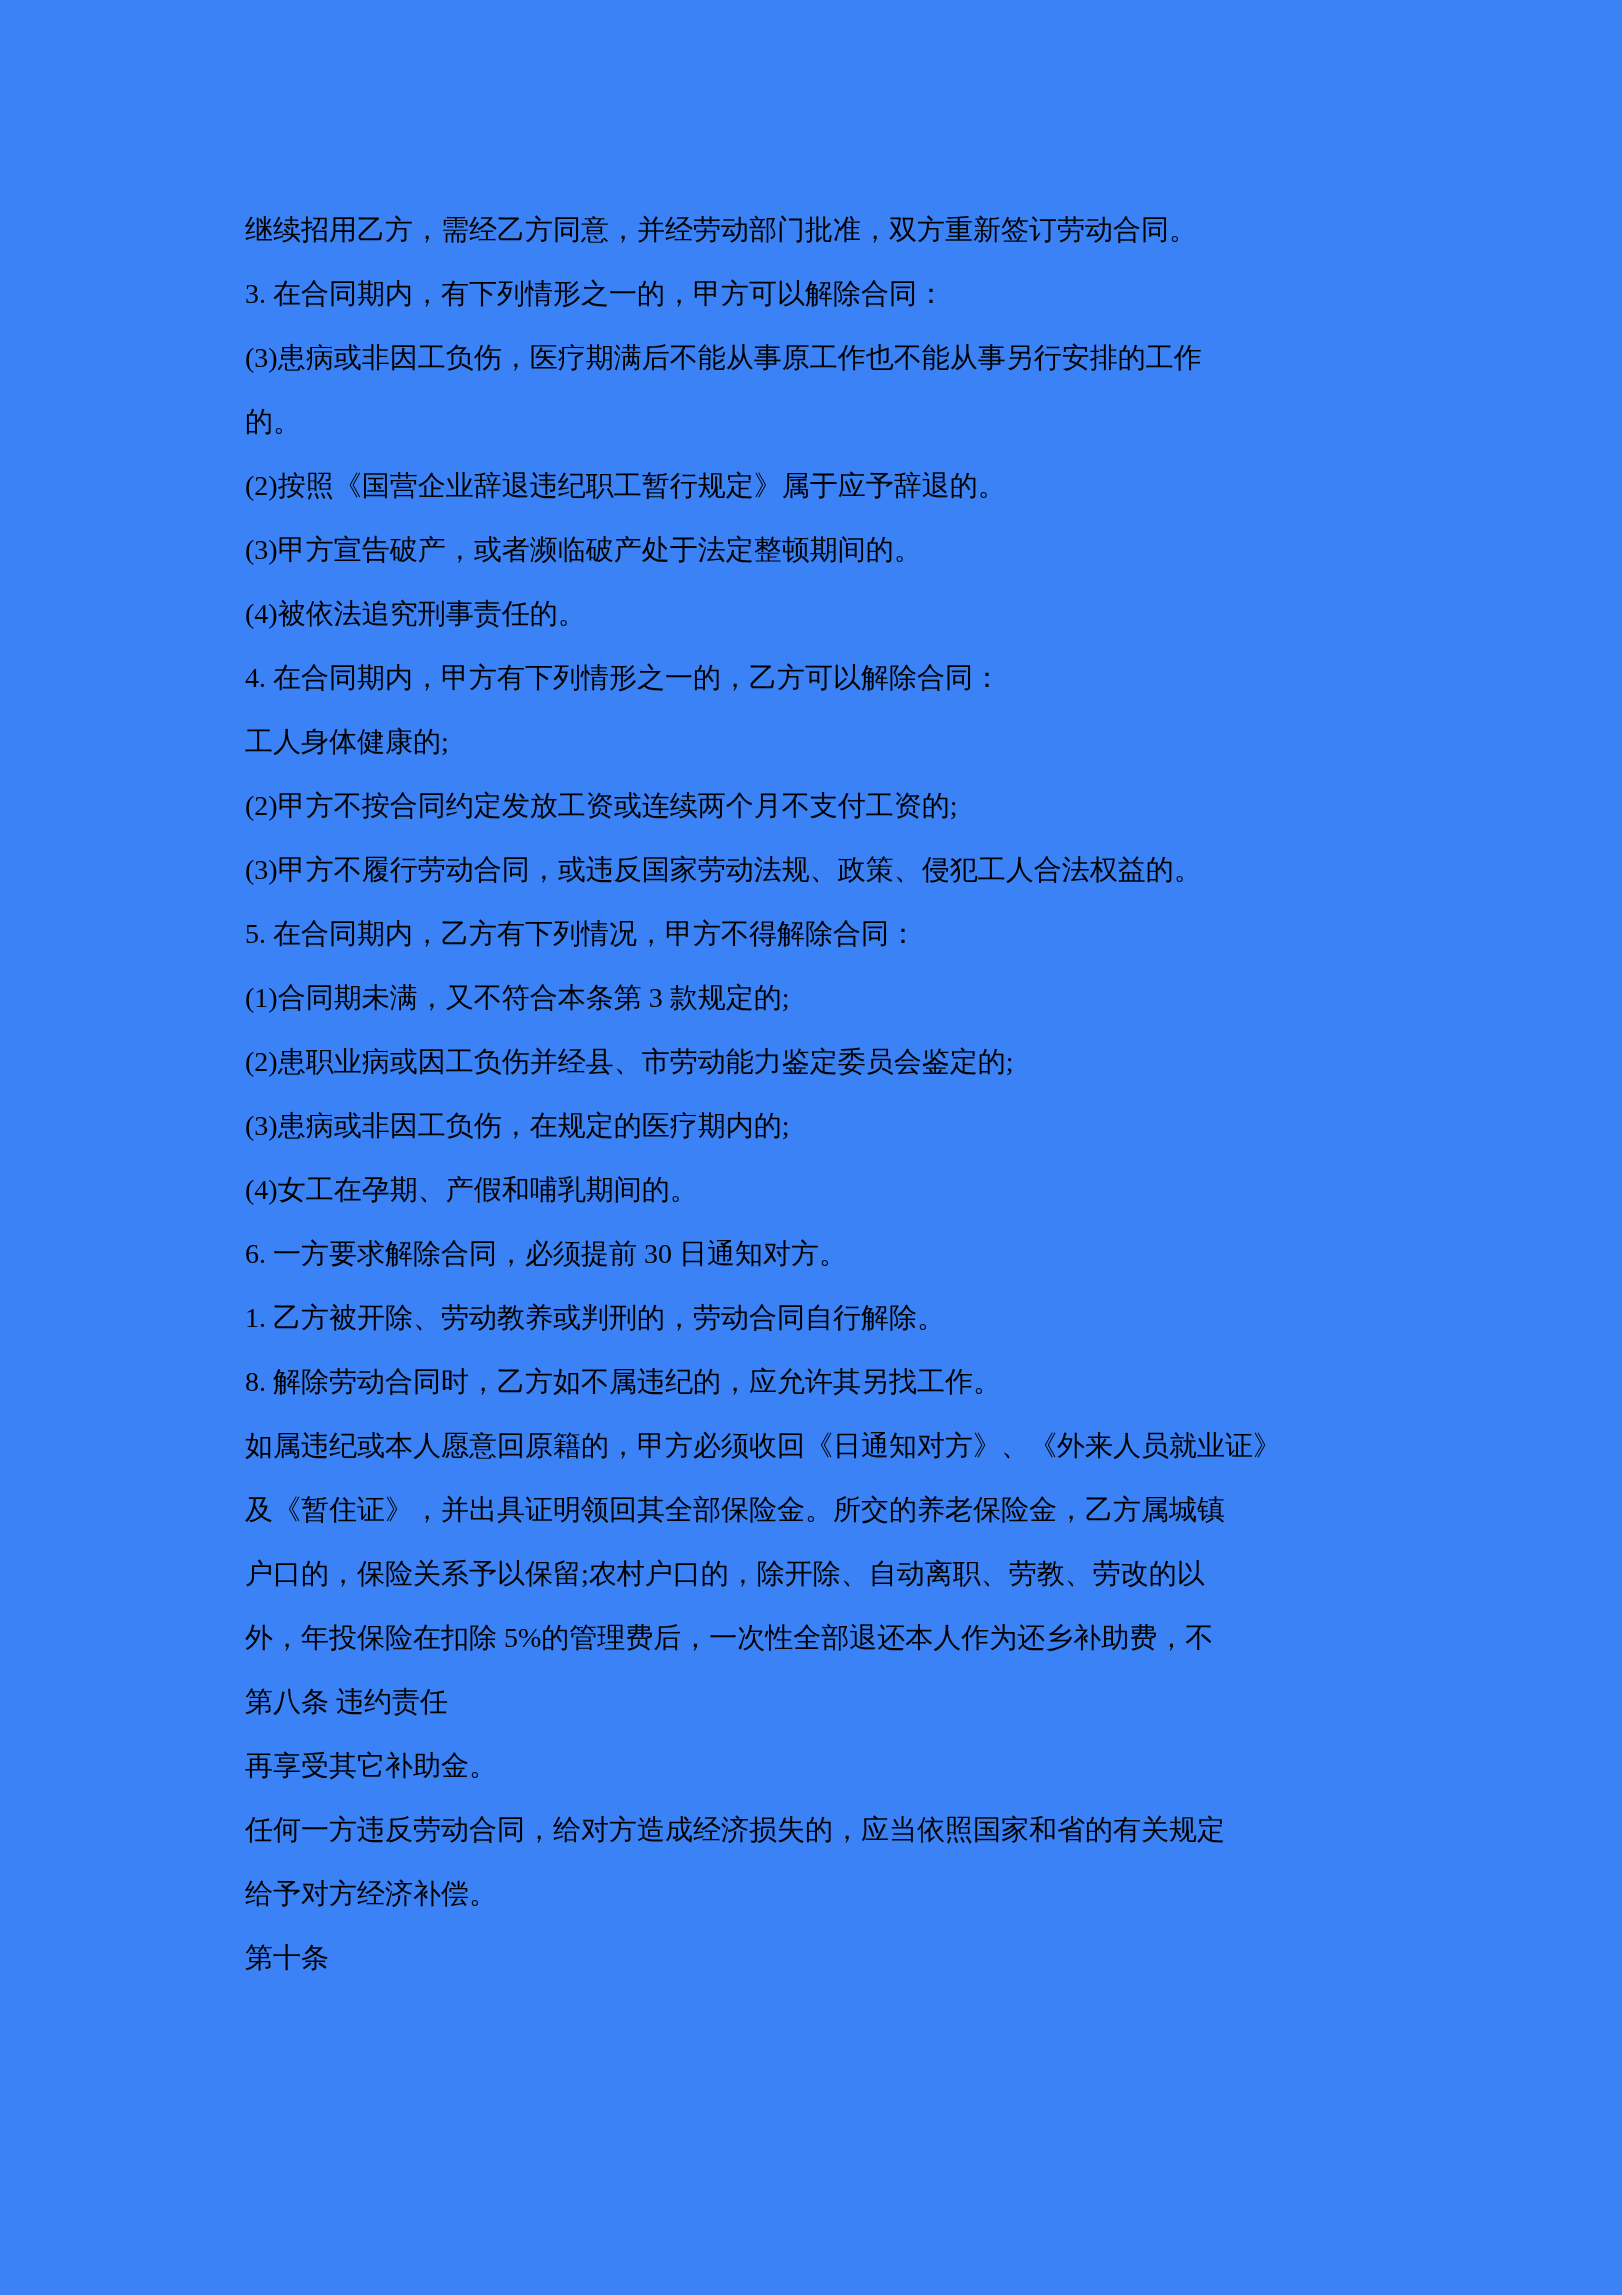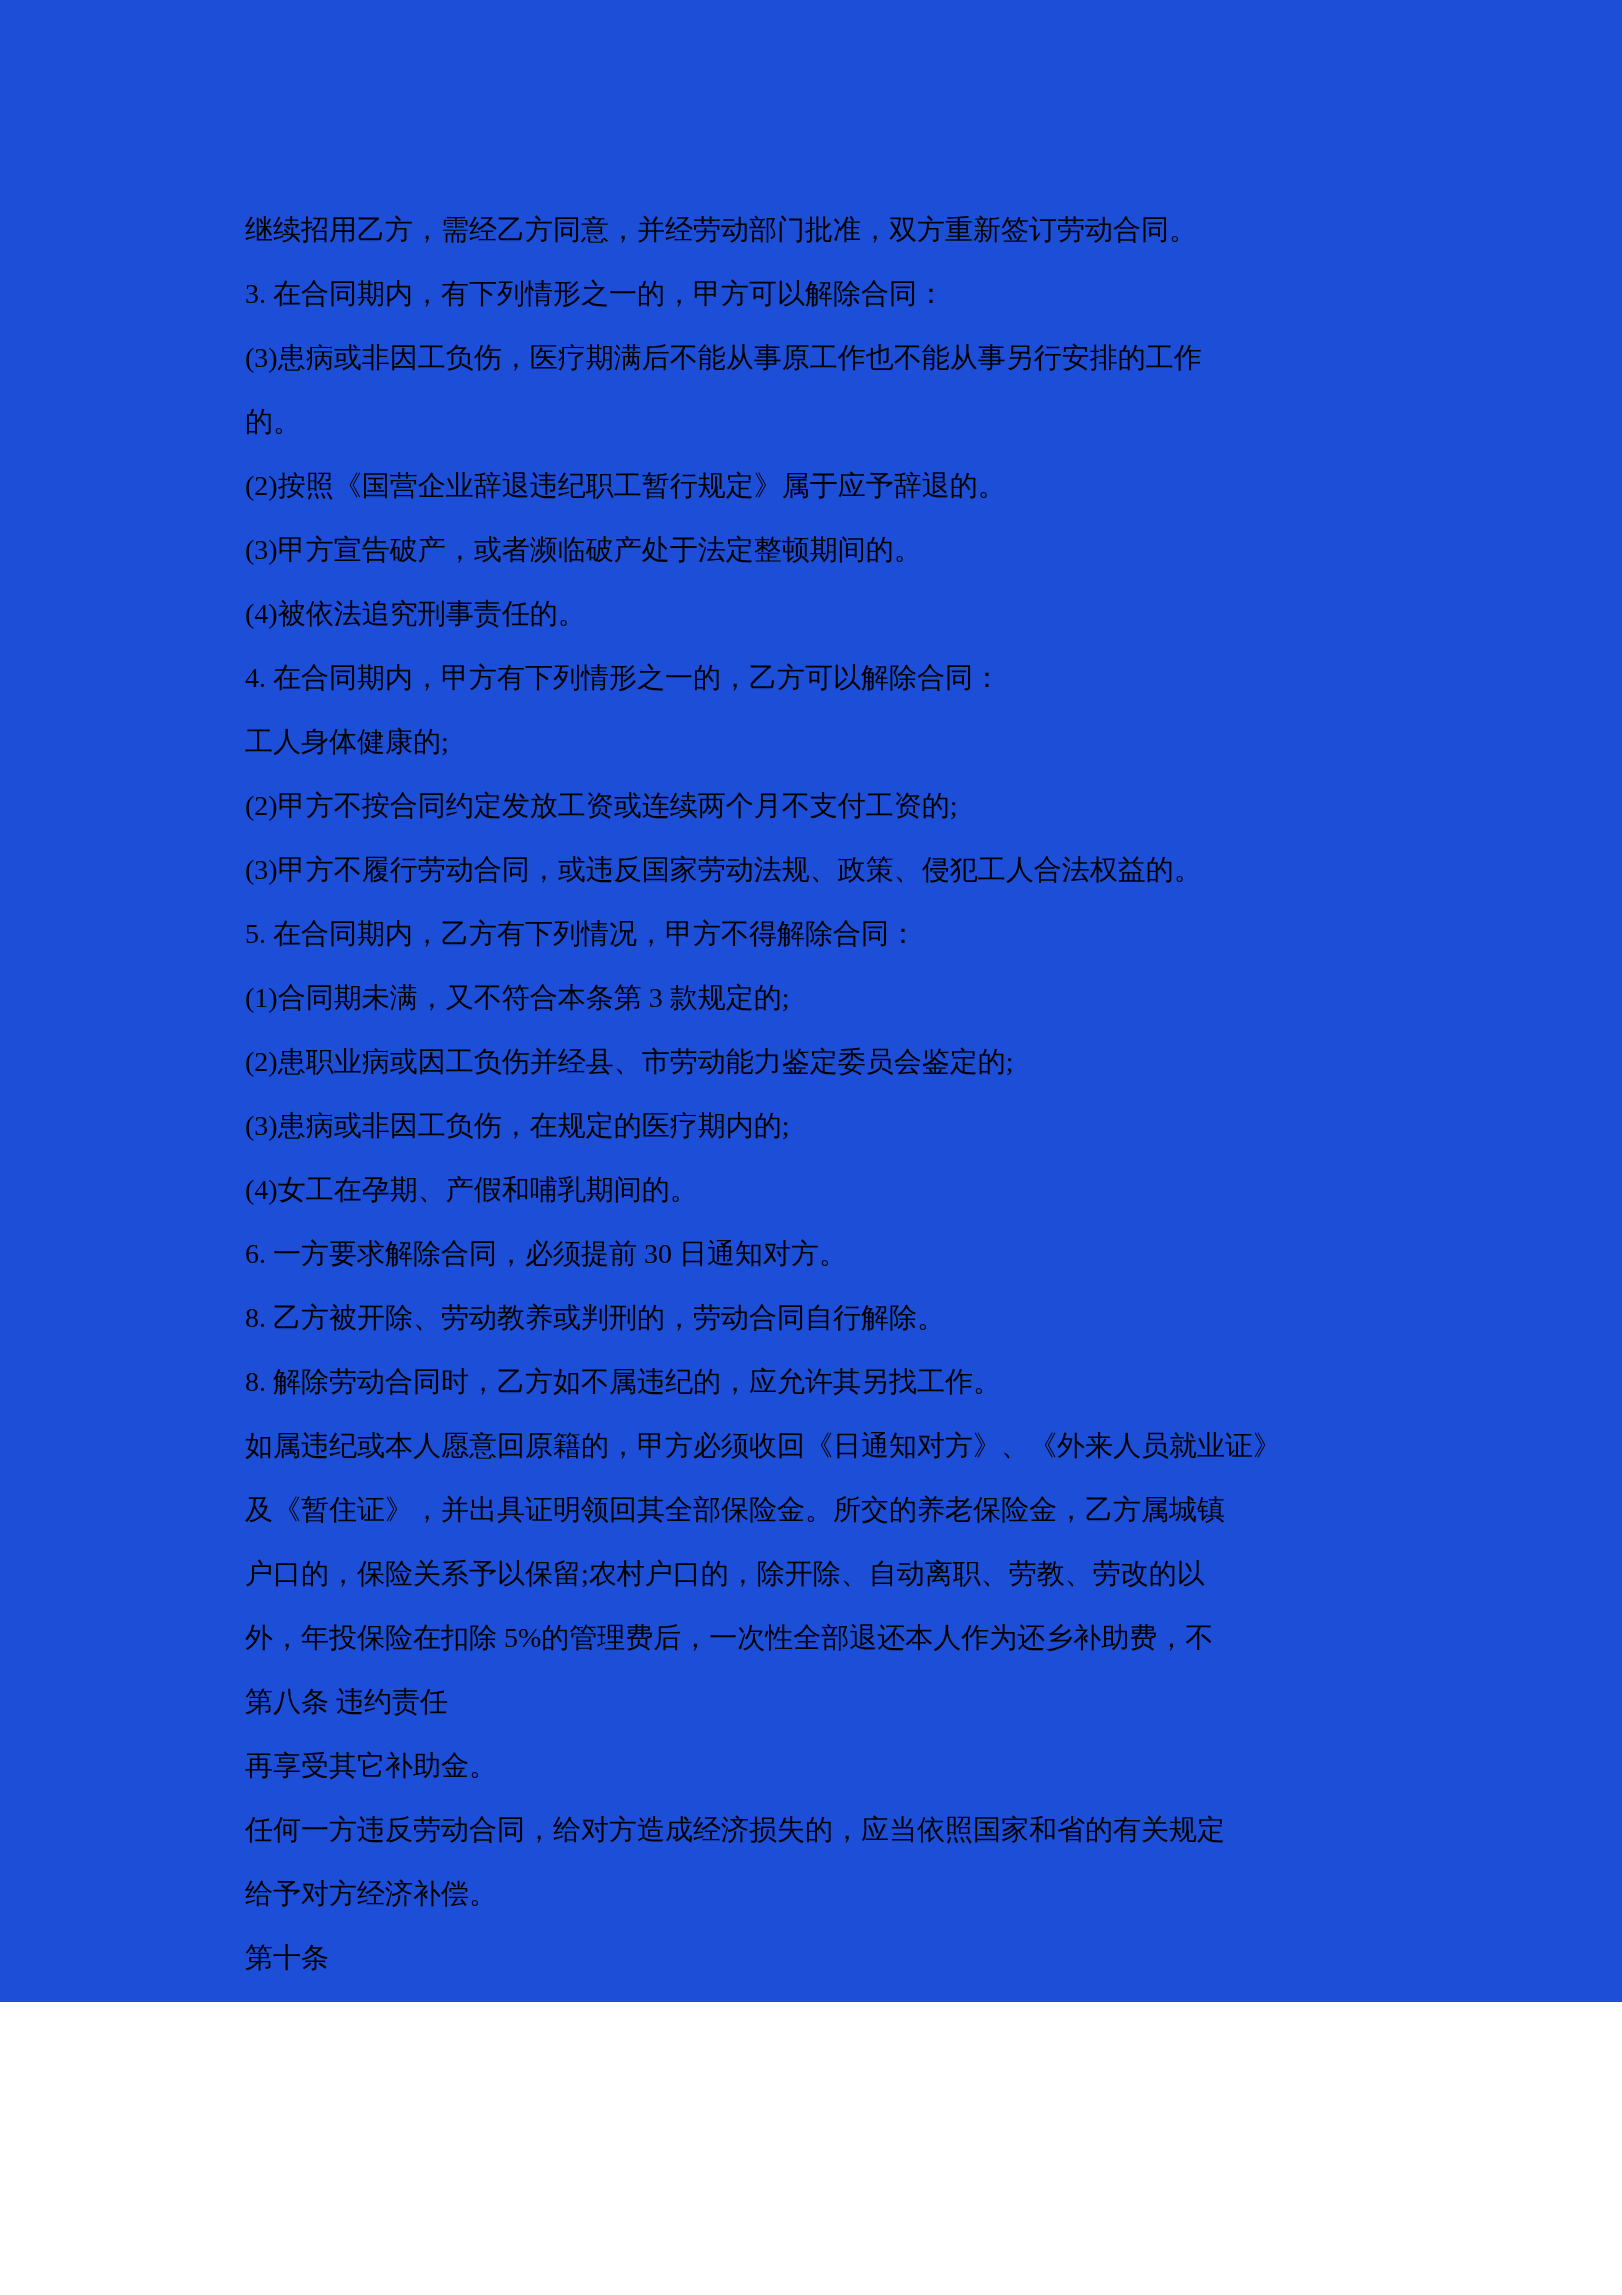--- a/index.html
+++ b/index.html
@@ -3,22 +3,22 @@
 <meta charset="utf-8">
 <style>
   html, body {
     margin: 0;
     padding: 0;
     background: #ffffff;
   }
   .page {
     position: relative;
     width: 1623px;
-    height: 2002px;
-    background: #1d4ed8;
+    height: 2295px;
+    background: #3b82f6;
     box-sizing: border-box;
     padding: 198px 242px 0 245px;
     overflow: hidden;
   }
   .line {
     font-family: "Liberation Serif", "DejaVu Serif", serif;
     font-size: 28px;
     line-height: 64px;
     color: #000000;
     white-space: pre;
@@ -40,21 +40,21 @@
     <div class="line">4. 在合同期内，甲方有下列情形之一的，乙方可以解除合同：</div>
     <div class="line">工人身体健康的;</div>
     <div class="line">(2)甲方不按合同约定发放工资或连续两个月不支付工资的;</div>
     <div class="line">(3)甲方不履行劳动合同，或违反国家劳动法规、政策、侵犯工人合法权益的。</div>
     <div class="line">5. 在合同期内，乙方有下列情况，甲方不得解除合同：</div>
     <div class="line">(1)合同期未满，又不符合本条第 3 款规定的;</div>
     <div class="line">(2)患职业病或因工负伤并经县、市劳动能力鉴定委员会鉴定的;</div>
     <div class="line">(3)患病或非因工负伤，在规定的医疗期内的;</div>
     <div class="line">(4)女工在孕期、产假和哺乳期间的。</div>
     <div class="line">6. 一方要求解除合同，必须提前 30 日通知对方。</div>
-    <div class="line">8. 乙方被开除、劳动教养或判刑的，劳动合同自行解除。</div>
+    <div class="line">1. 乙方被开除、劳动教养或判刑的，劳动合同自行解除。</div>
     <div class="line">8. 解除劳动合同时，乙方如不属违纪的，应允许其另找工作。</div>
     <div class="line">如属违纪或本人愿意回原籍的，甲方必须收回《日通知对方》、《外来人员就业证》</div>
     <div class="line">及《暂住证》，并出具证明领回其全部保险金。所交的养老保险金，乙方属城镇</div>
     <div class="line">户口的，保险关系予以保留;农村户口的，除开除、自动离职、劳教、劳改的以</div>
     <div class="line">外，年投保险在扣除 5%的管理费后，一次性全部退还本人作为还乡补助费，不</div>
     <div class="line">第八条 违约责任</div>
     <div class="line">再享受其它补助金。</div>
     <div class="line">任何一方违反劳动合同，给对方造成经济损失的，应当依照国家和省的有关规定</div>
     <div class="line">给予对方经济补偿。</div>
     <div class="line">第十条</div>

